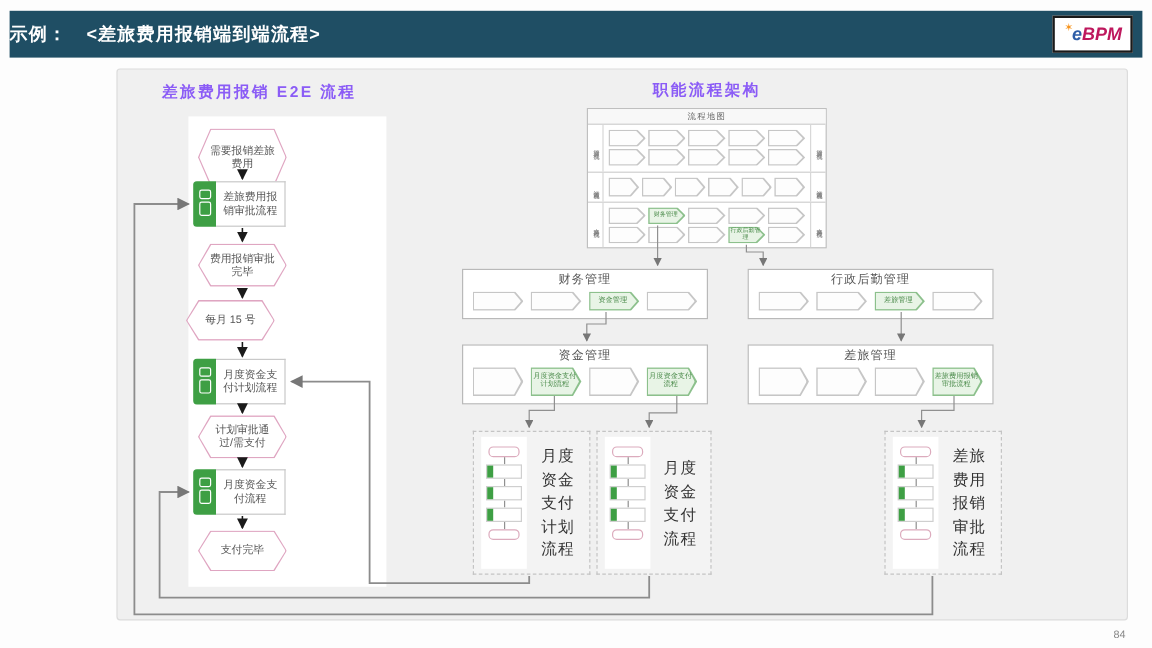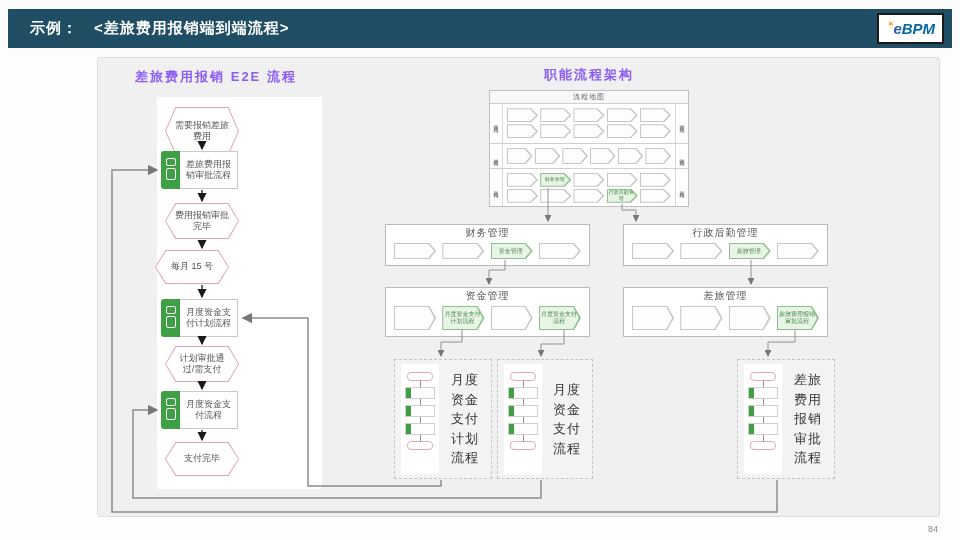--- a/index.html
+++ b/index.html
@@ -7,26 +7,26 @@
     --green_text:#4A8A4A; --pink:#DFA5C1; --line_gray:#8C8C8C; --panel_bg:#F0F0F0;
     --box_border:#BDBDBD; --text_gray:#555555;
   }
   *{margin:0;padding:0;box-sizing:border-box;}
   body{font-family:"Liberation Sans","DejaVu Sans",sans-serif;background:#fff;}
   .slide{position:relative;width:960px;height:540px;background:#FDFDFD;overflow:hidden;}
 
   
   .hdr{position:absolute;left:8px;top:9px;width:944px;height:39px;background:var(--header_bg);
        display:flex;align-items:center;}
-  .hdr-title{color:#fff;font-size:15px;font-weight:bold;letter-spacing:1px;padding-left:22px;white-space:pre;}
+  .hdr-title{color:#fff;font-size:15px;font-weight:bold;letter-spacing:1px;white-space:pre;}
   .logo{position:absolute;right:8px;top:4px;width:67px;height:31px;background:#fff;
         border:2px solid #1A1A1A;display:flex;align-items:center;justify-content:center;}
   .logo .rays{color:#F7941D;font-size:9px;position:relative;top:-5px;left:1px;font-weight:bold;}
   .logo .e{color:#2E5EA8;font-size:15px;font-weight:bold;font-style:italic;}
-  .logo .bpm{color:#0369a1;font-size:15px;font-weight:bold;font-style:italic;letter-spacing:0;}
+  .logo .bpm{color:#be185d;font-size:15px;font-weight:bold;font-style:italic;letter-spacing:0;}
 
   
   .panel{position:absolute;left:97px;top:57px;width:843px;height:460px;background:var(--panel_bg);
          border:1px solid #DCDCDC;border-radius:3px;}
 
   .sec-title{position:absolute;font-size:13px;font-weight:bold;color:#8b5cf6;letter-spacing:2px;text-align:center;}
 
   
   .flow-panel{position:absolute;left:157px;top:97px;width:165px;height:392px;background:#fff;}
   .hex{position:absolute;width:74px;display:flex;align-items:center;justify-content:center;text-align:center;}

